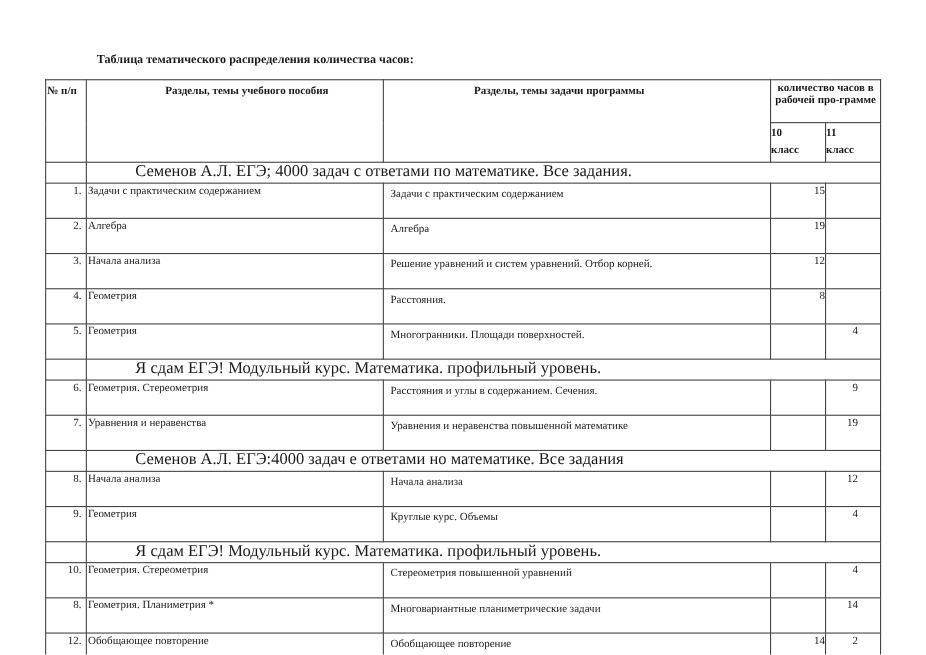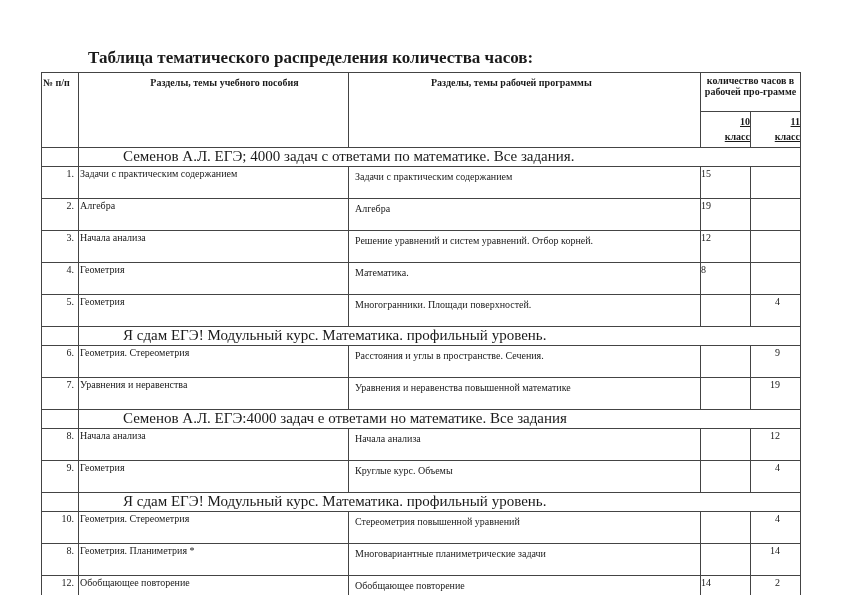--- a/index.html
+++ b/index.html
@@ -1,55 +1,55 @@
 <!DOCTYPE html>
 <html><head>
 <meta charset="utf-8">
 <style>
   html, body { margin:0; padding:0; background:#ffffff; }
   body { width:842px; height:595px; position:relative; overflow:hidden;
          font-family:"Liberation Serif", "DejaVu Serif", serif; color:#1a1a1a; }
-  .title { position:absolute; left:88px; top:48px; font-size:17px; font-weight:bold; white-space:nowrap; }
+  .title { position:absolute; left:88px; top:48px; font-size:11px; font-weight:bold; white-space:nowrap; }
   table { position:absolute; left:41px; top:72px; border-collapse:collapse; table-layout:fixed; width:759px; }
   td { border:1px solid #444; padding:0; vertical-align:top; font-size:10px; line-height:12px; overflow:hidden; white-space:nowrap; }
   table { border:1.5px solid #222; }
   col.c1 { width:37px; } col.c2 { width:270px; } col.c3 { width:352px; } col.c4 { width:50px; } col.c5 { width:50px; }
   .hdr td { font-weight:bold; font-size:10px; }
   .h-num { padding:4px 0 0 1px;margin-left:16px; }
   .h-sec { padding:4px 0 0 22px;text-align:center; }
   .h-prog { padding:4px 0 0 82px; }
   .h-hours { text-align:center; white-space:normal; line-height:11px; padding:2px 0 0; height:36px;margin-left:26px; }
-  .h-grade { text-align:right; height:33px; padding:2px 0 0; line-height:15px;text-decoration:underline; }
+  .h-grade { text-align:left; height:33px; padding:2px 0 0; line-height:15px; }
   .grp td { height:16px; padding:2px 0 0 44px; font-size:15px; }
   .grp td.blank { padding:0; }
   .row td { height:27px; }
   .num { text-align:right; padding:1px 4px 0 0; }
   .txt { padding:1px 0 0 1px; }
   .txt2 { padding:4px 0 0 6px; }
-  .val { text-align:left; padding:1px 0 0; }
+  .val { text-align:right; padding:1px 0 0; }
   .val-r { text-align:right; padding:1px 20px 0 0; }
 </style>
 </head>
 <body>
 
 <div class="title">Таблица тематического распределения количества часов:</div>
 
 <table>
   <colgroup>
       <col class="c1">
       <col class="c2">
       <col class="c3">
       <col class="c4">
       <col class="c5">
     </colgroup>
   <tbody id="tbody">
     <tr class="hdr">
       <td rowspan="2" class="h-num">№ п/п</td>
       <td rowspan="2" class="h-sec">Разделы, темы учебного пособия</td>
-      <td rowspan="2" class="h-prog">Разделы, темы рабочей программы</td>
+      <td rowspan="2" class="h-prog">Разделы, темы задачи программы</td>
       <td colspan="2" class="h-hours">количество часов в рабочей про-грамме</td>
     </tr>
     <tr class="hdr">
       <td class="h-grade">
         <div>10</div>
         <div>класс</div>
       </td>
       <td class="h-grade">
         <div>11</div>
         <div>класс</div>
@@ -76,39 +76,39 @@
       <tr class="row">
         <td class="num">3.</td>
         <td class="txt">Начала анализа</td>
         <td class="txt2">Решение уравнений и систем уравнений. Отбор корней.</td>
         <td class="val">12</td>
         <td class="val-r"></td>
       </tr>
       <tr class="row">
         <td class="num">4.</td>
         <td class="txt">Геометрия</td>
-        <td class="txt2">Математика.</td>
+        <td class="txt2">Расстояния.</td>
         <td class="val">8</td>
         <td class="val-r"></td>
       </tr>
       <tr class="row">
         <td class="num">5.</td>
         <td class="txt">Геометрия</td>
         <td class="txt2">Многогранники. Площади поверхностей.</td>
         <td class="val"></td>
         <td class="val-r">4</td>
       </tr>
       <tr class="grp">
         <td class="blank"></td>
         <td colspan="4">Я сдам ЕГЭ! Модульный курс. Математика. профильный уровень.</td>
       </tr>
       <tr class="row">
         <td class="num">6.</td>
         <td class="txt">Геометрия. Стереометрия</td>
-        <td class="txt2">Расстояния и углы в пространстве. Сечения.</td>
+        <td class="txt2">Расстояния и углы в содержанием. Сечения.</td>
         <td class="val"></td>
         <td class="val-r">9</td>
       </tr>
       <tr class="row">
         <td class="num">7.</td>
         <td class="txt">Уравнения и неравенства</td>
         <td class="txt2">Уравнения и неравенства повышенной математике</td>
         <td class="val"></td>
         <td class="val-r">19</td>
       </tr>

